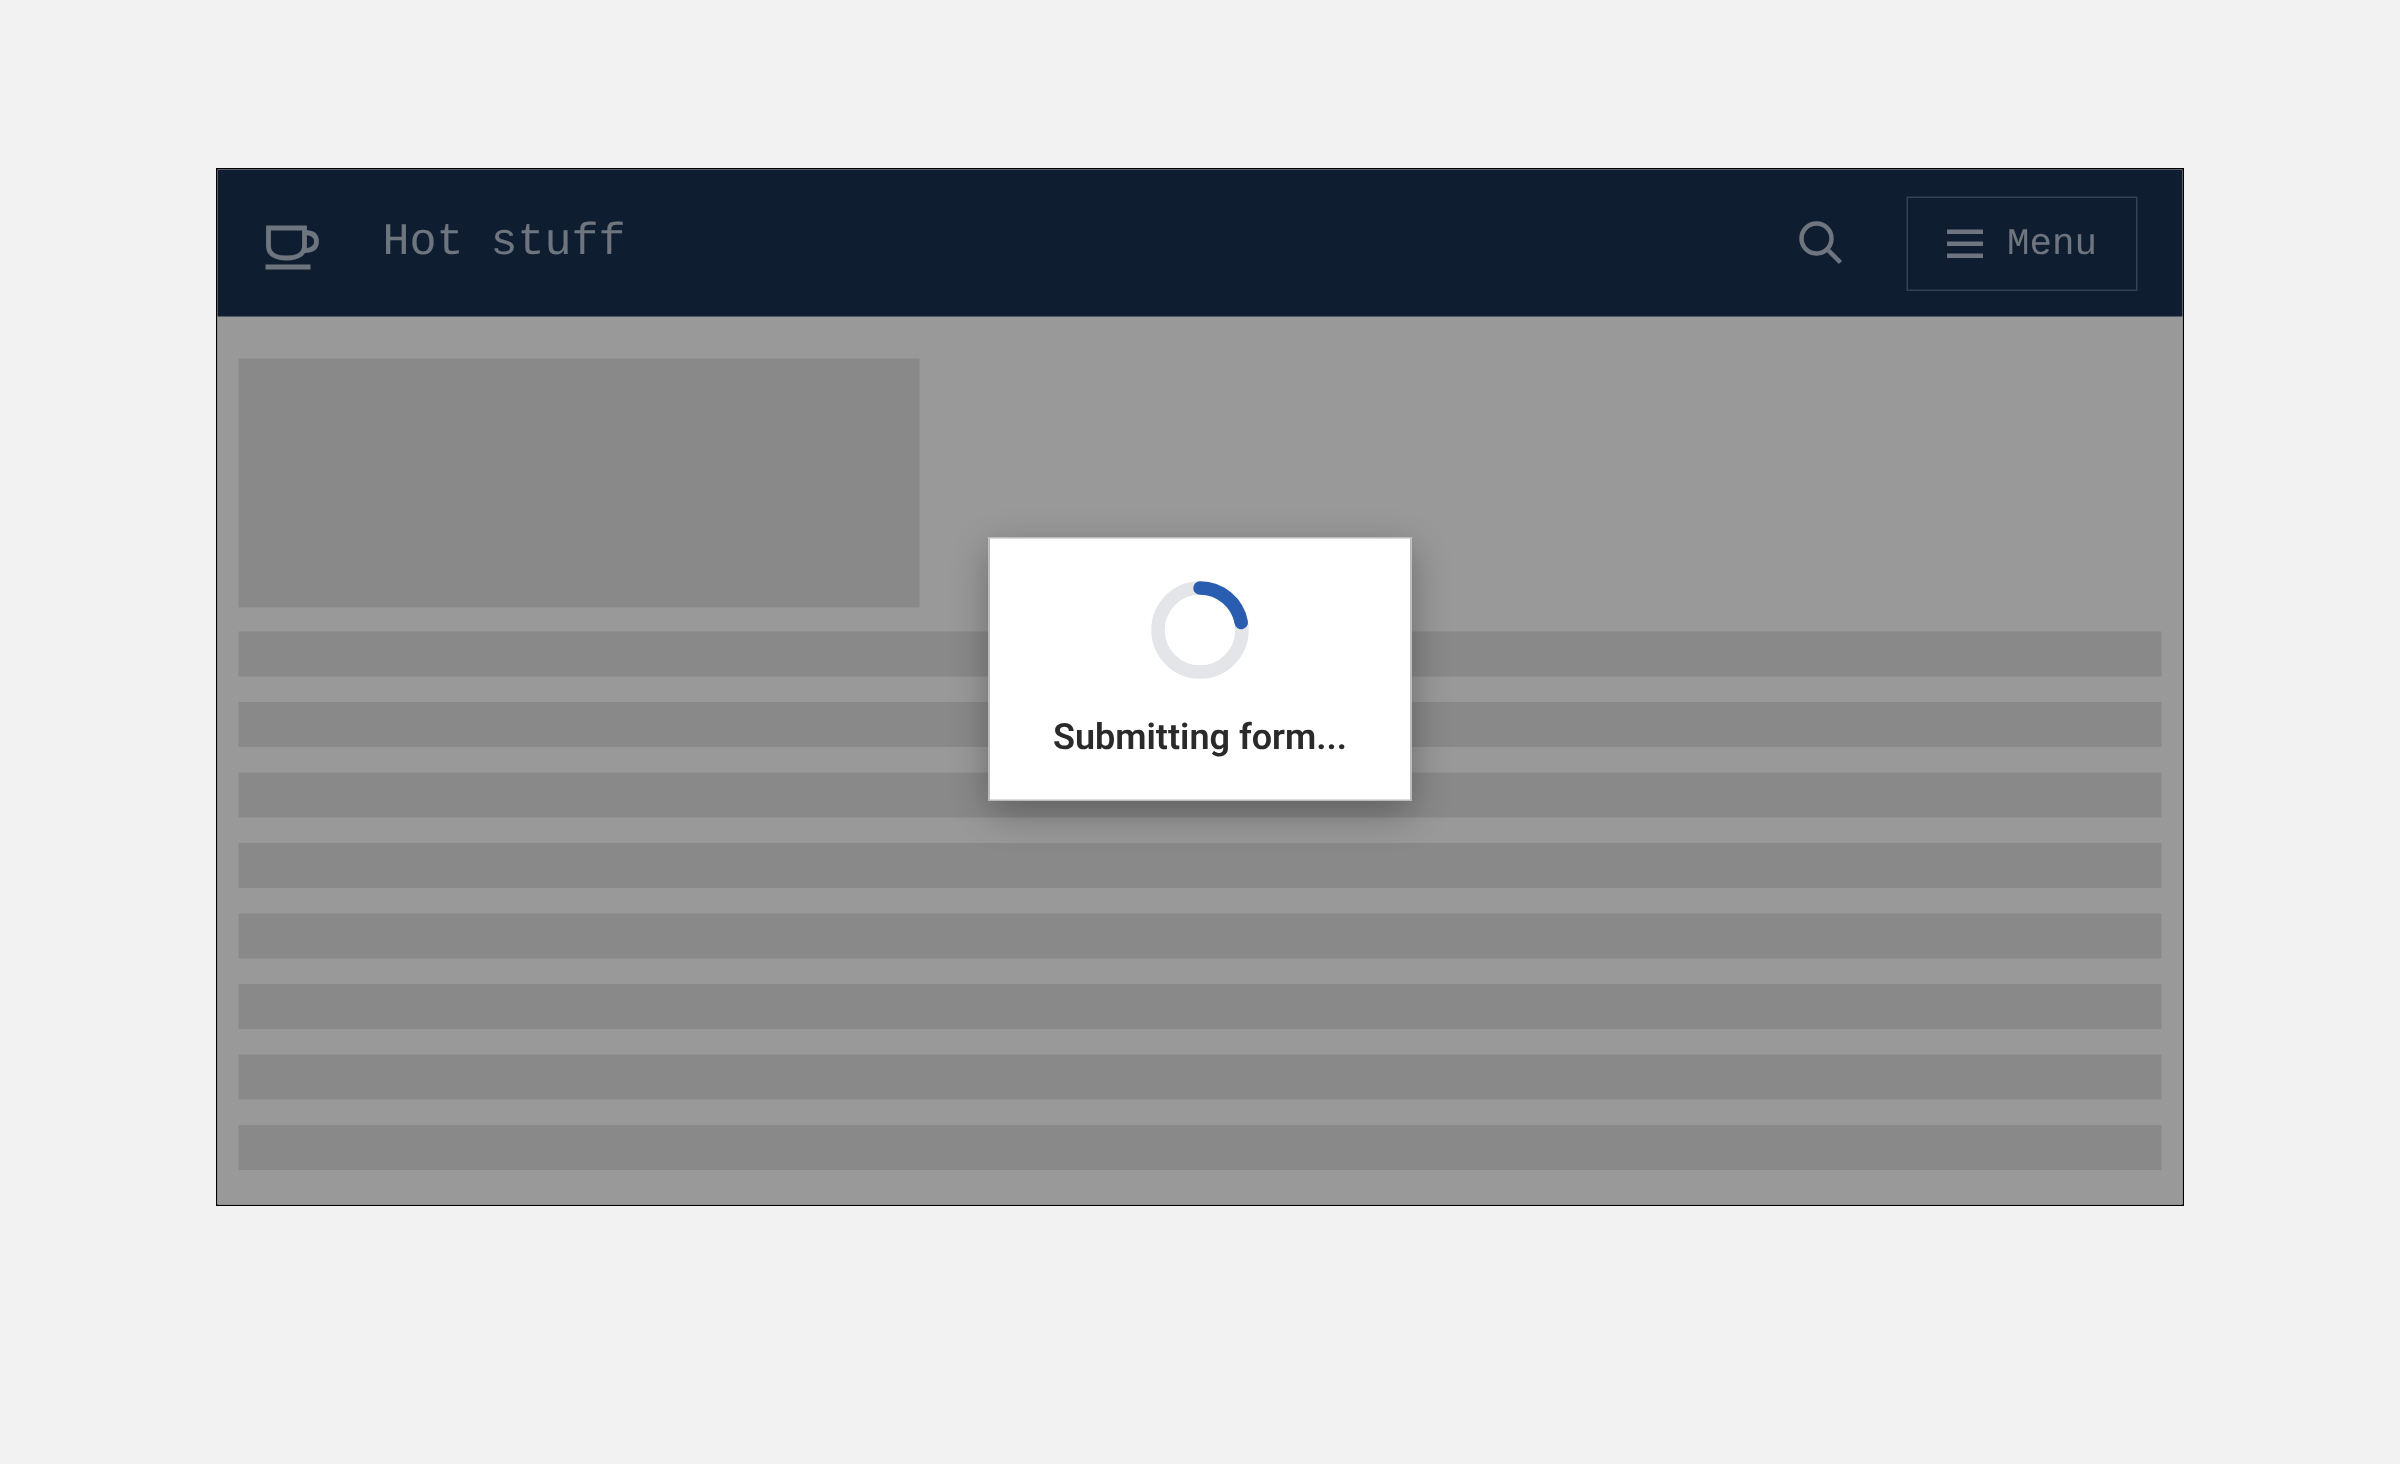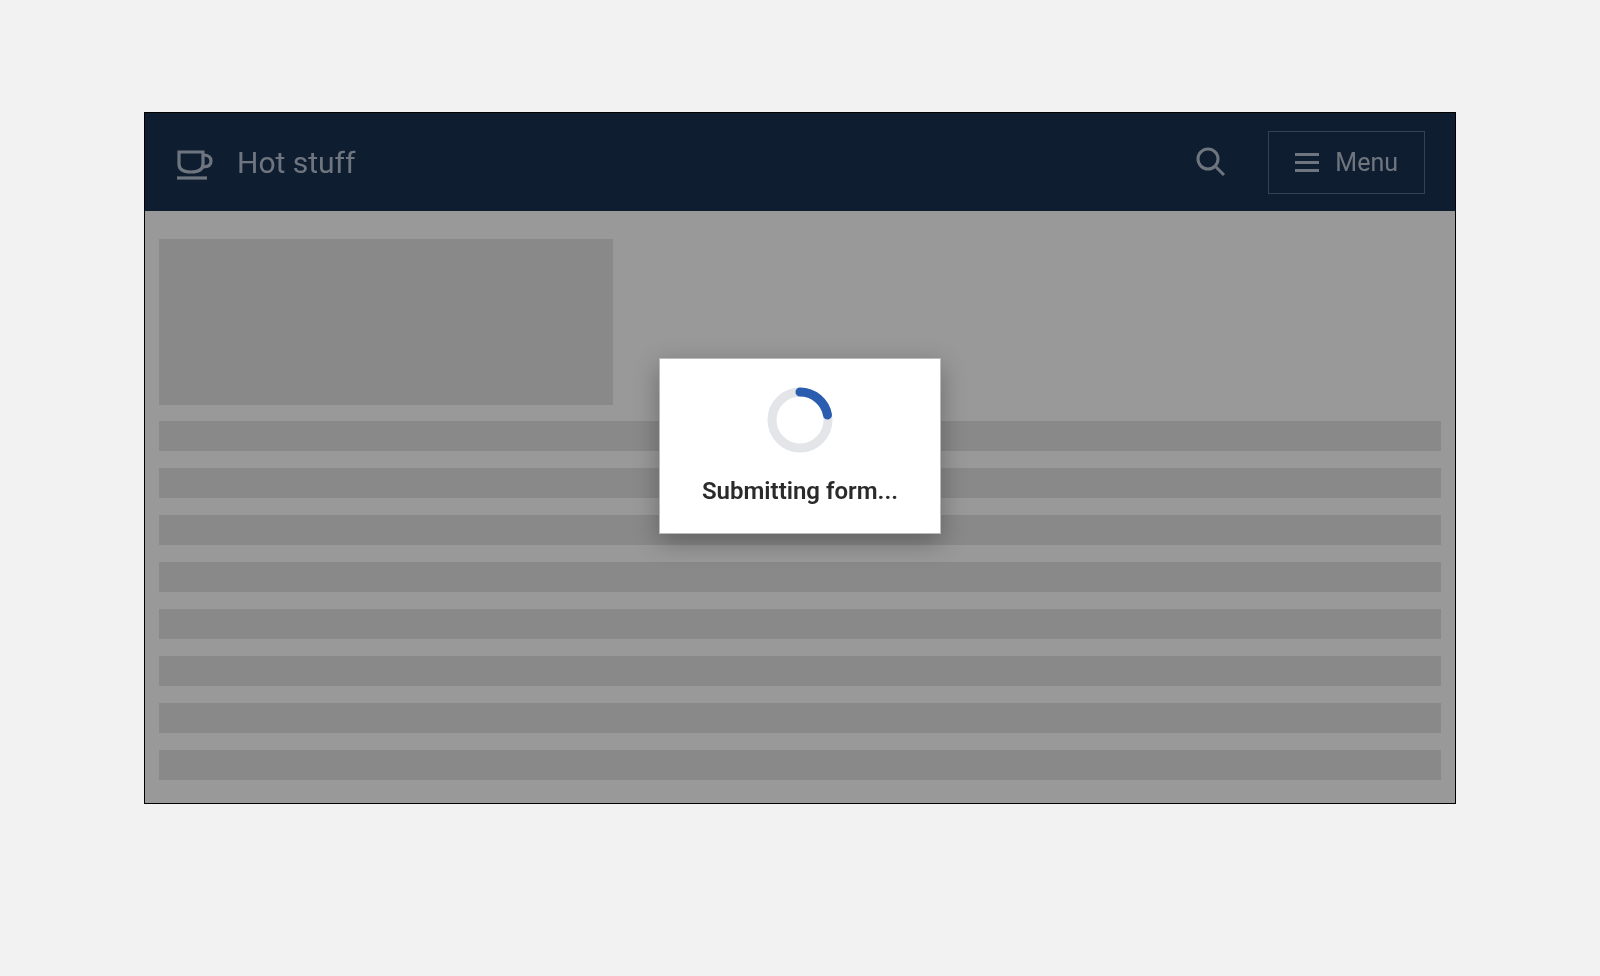--- a/index.html
+++ b/index.html
@@ -34,21 +34,22 @@
       display: flex;
       align-items: center;
       padding: 0 30px;
       color: #c0cad8;
       position: relative;
     }
     
     .logo-section {
       display: flex;
       align-items: center;
-      gap: 22px;
+      gap: 40px;
+      font-family: Liberation Mono, monospace;
     }
     
     .coffee-icon {
       width: 40px;
       height: 40px;
       display: flex;
       align-items: center;
       justify-content: center;
     }
     
@@ -56,20 +57,21 @@
       font-size: 30px;
       font-weight: 400;
       color: #b8c4d3;
     }
     
     .header-right {
       margin-left: auto;
       display: flex;
       align-items: center;
       gap: 40px;
+      font-family: Liberation Mono, monospace;
     }
     
     .search-icon {
       width: 34px;
       height: 34px;
       display: flex;
       align-items: center;
       justify-content: center;
       cursor: pointer;
     }

